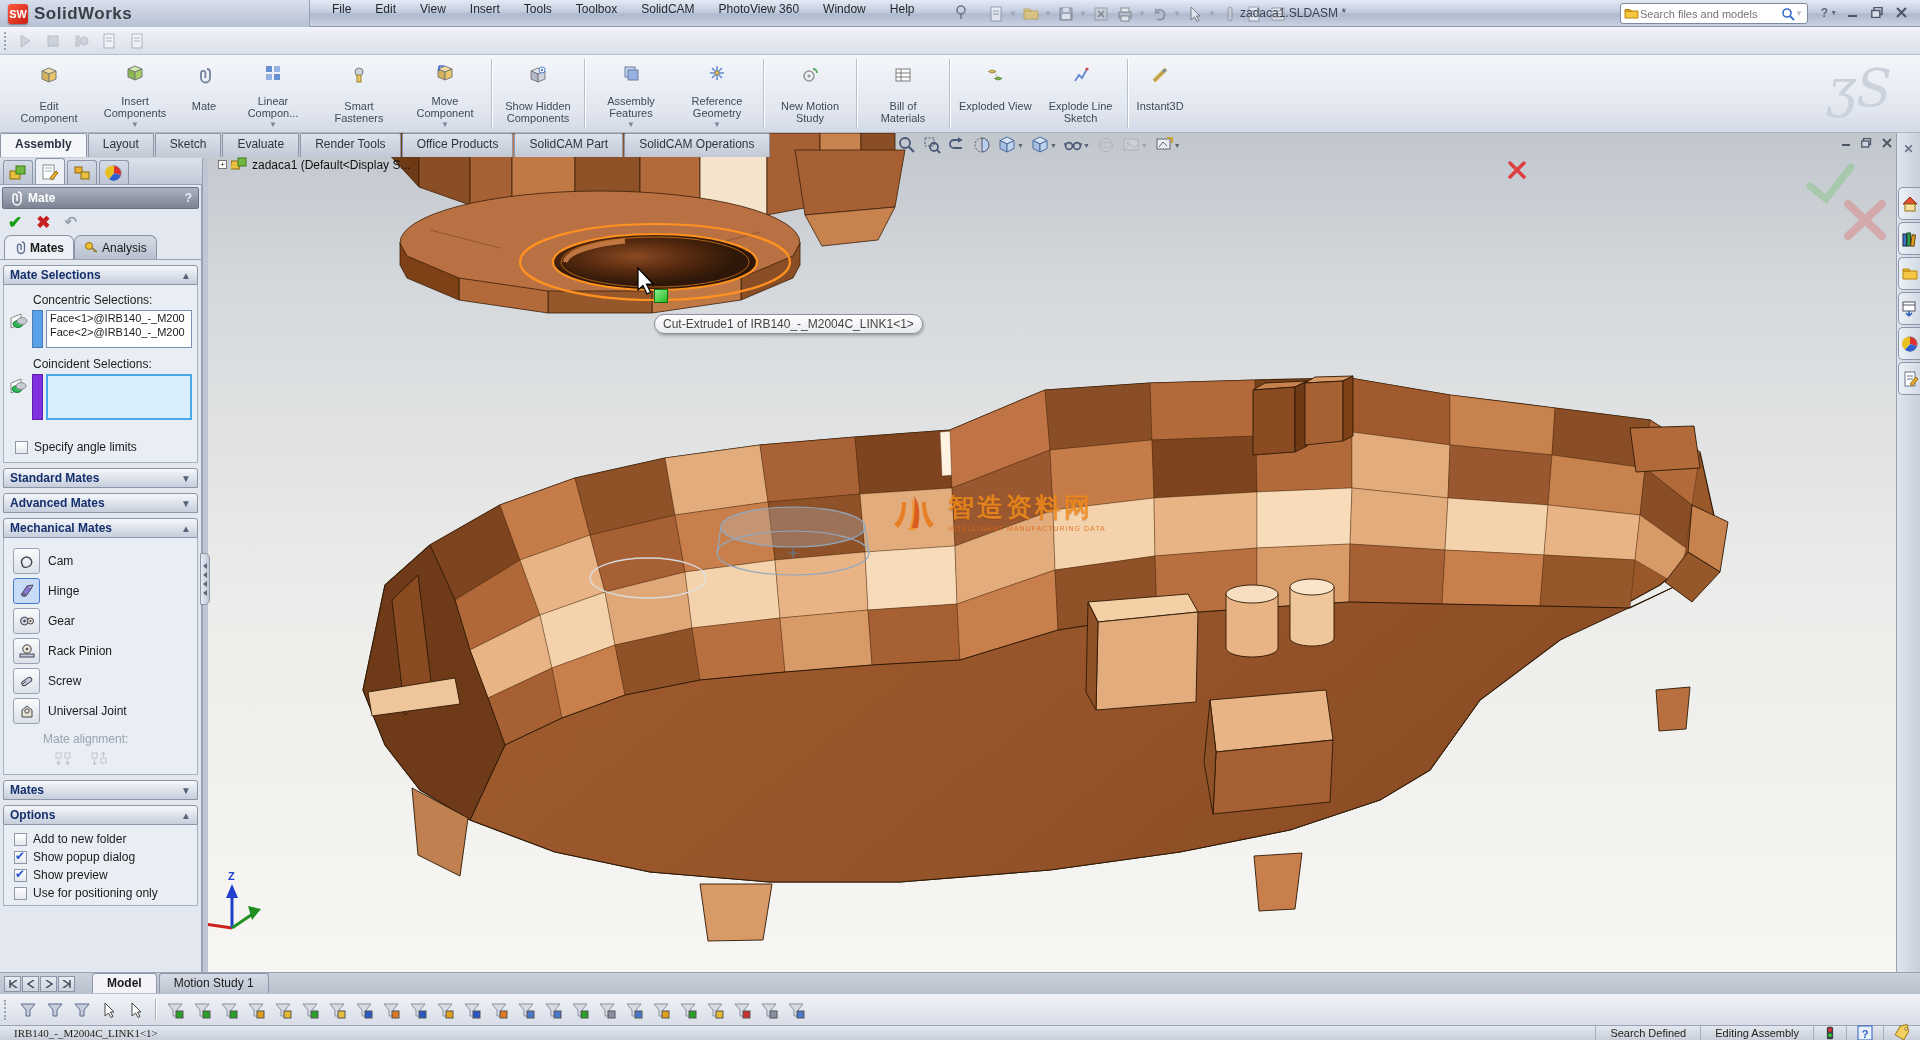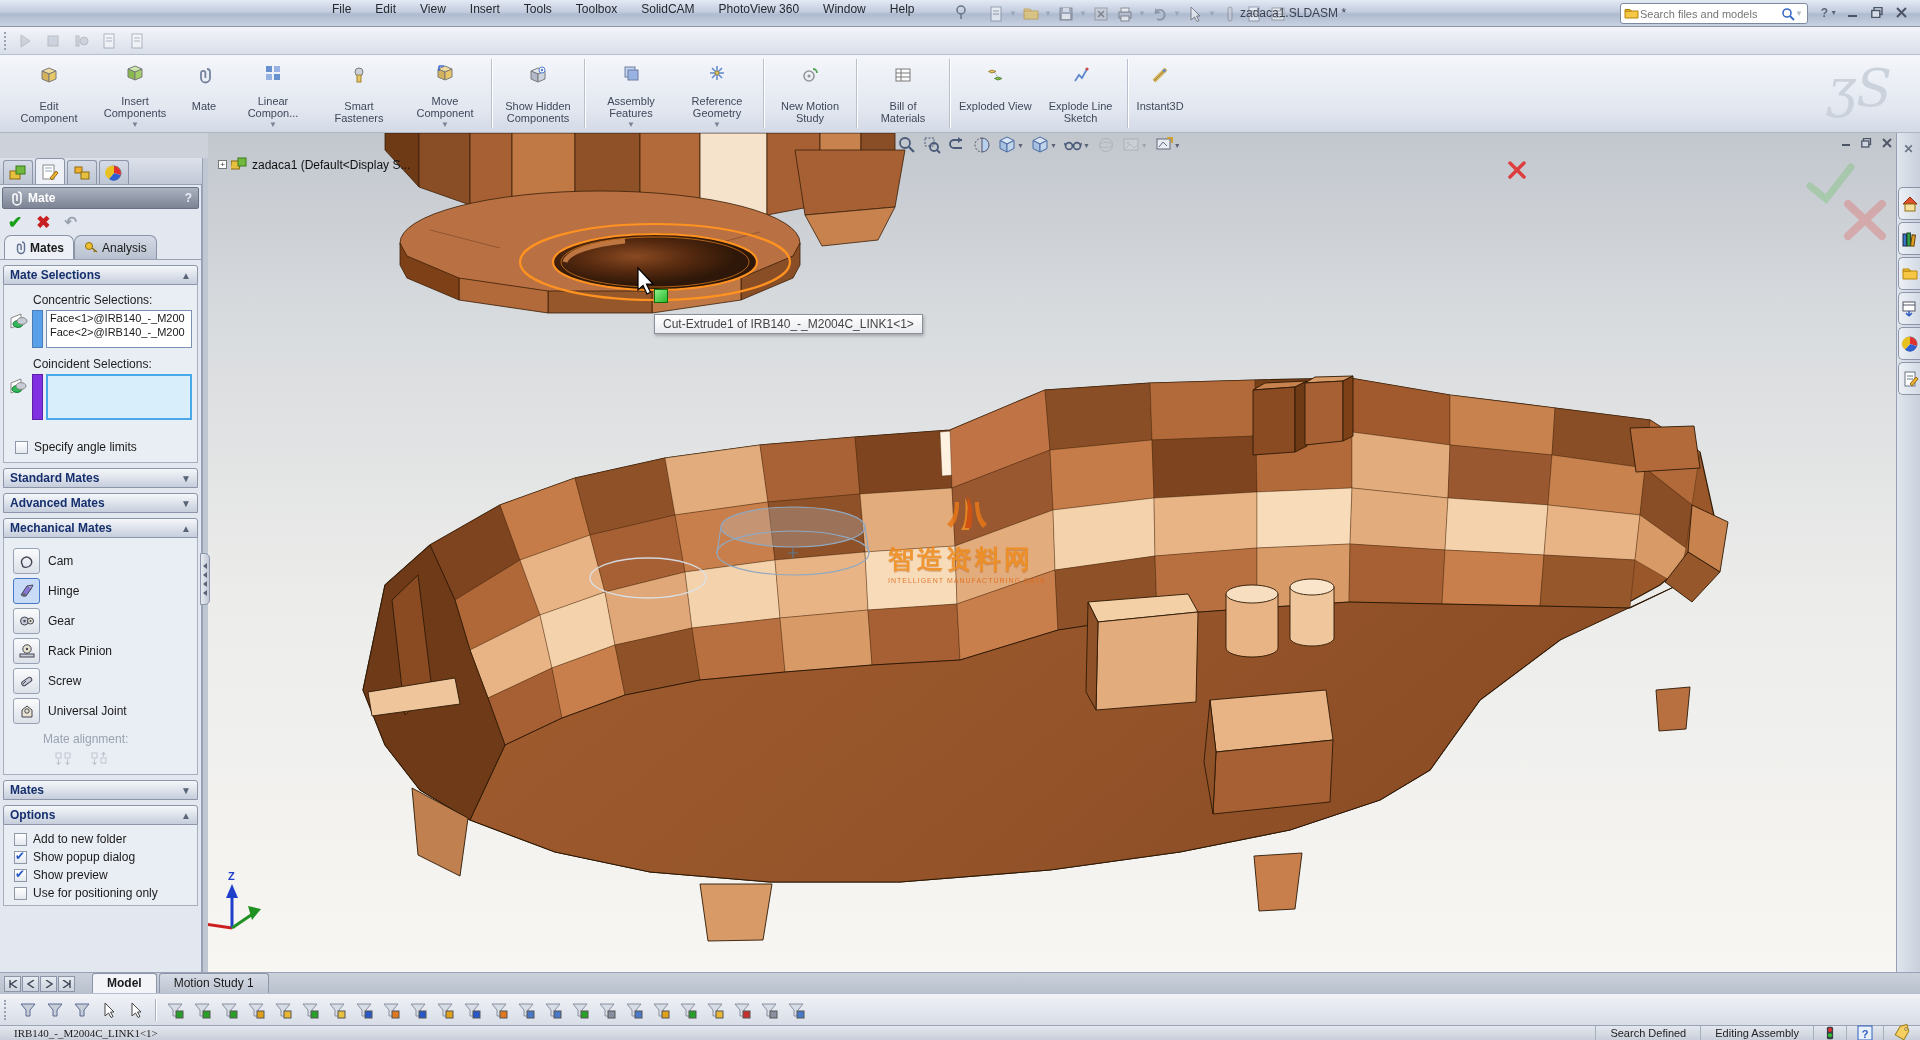--- a/index.html
+++ b/index.html
@@ -44,24 +44,24 @@
   .doc-wb{width:17px;height:15px;display:flex;align-items:center;justify-content:center;color:#4c5566;}
   
   #viewport{left:208px;top:0;width:1688px;height:839px;background:linear-gradient(180deg,#C2C7CE 0%,#D8DBDE 22%,#ECECEA 55%,#F7F6F3 100%);overflow:hidden;}
   #model{position:absolute;left:-6px;top:0;}
   #tree-flyout{left:10px;top:24px;display:flex;align-items:center;gap:4px;z-index:3;color:#111;}
   #tree-flyout .plusbox{width:9px;height:9px;border:1px solid #777;background:#fff;font-size:8px;line-height:7px;text-align:center;color:#333;}
   #hud{left:688px;top:2px;display:flex;align-items:center;gap:3px;z-index:3;}
   .hud-i{display:flex;align-items:center;height:20px;padding:1px 2px;border-radius:2px;}
   .hud-i.disabled{opacity:.35;}
   .hud-dd{font-size:7px;color:#5a6475;margin-left:1px;}
-  #tooltip{left:446px;top:181px;background:linear-gradient(180deg,#ffffff,#e9eaf0);border:1px solid #8a8f9b;border-radius:0;padding:2px 8px;font-size:12px;color:#444;z-index:4;box-shadow:1px 2px 3px rgba(0,0,0,.25);white-space:nowrap;}
+  #tooltip{left:446px;top:181px;background:linear-gradient(180deg,#ffffff,#e9eaf0);border:1px solid #8a8f9b;border-radius:10px;padding:2px 8px;font-size:12px;color:#444;z-index:4;box-shadow:1px 2px 3px rgba(0,0,0,.25);white-space:nowrap;}
   #handle{left:446px;top:156px;width:14px;height:14px;background:linear-gradient(135deg,#8cf08c,#28b828);border:1px solid #0e6e0e;z-index:4;}
   #cursor{left:424px;top:133px;z-index:9;}
-  #watermark{left:680px;top:355px;display:flex;align-items:center;gap:8px;opacity:.85;z-index:3;flex-direction:column;}
+  #watermark{left:680px;top:355px;display:flex;align-items:center;gap:8px;opacity:.85;z-index:3;}
   #wm-text .t1{font-size:26px;font-weight:bold;color:#EF8A1A;letter-spacing:3px;text-shadow:0 1px 1px rgba(120,40,0,.35);}
   #wm-text .t2{font-size:7px;color:#E06818;letter-spacing:1px;}
   #cancel-x{left:1300px;top:28px;z-index:4;}
   
   #panel-tabstrip{left:0;top:25px;width:208px;height:27px;background:linear-gradient(180deg,#DCE1EB,#C2C9D6);border-bottom:1px solid #98a2b4;display:flex;align-items:flex-end;padding-left:3px;gap:2px;z-index:5;}
   .ptab{width:30px;height:24px;border:1px solid #8c96a8;border-bottom:0;border-radius:3px 3px 0 0;background:linear-gradient(180deg,#D5DBE6,#BEC6D4);display:flex;align-items:center;justify-content:center;}
   .ptab.active{background:#EDF0F6;height:26px;}
   #propmgr{left:0;top:52px;width:202px;height:787px;background:#E2E7F0;border-right:1px solid #98a2b4;z-index:4;overflow:hidden;}
   #mate-titlebar{height:22px;margin:2px 2px 0;background:linear-gradient(180deg,#aab1bf,#7c8494);border:1px solid #6a7383;border-radius:2px;display:flex;align-items:center;color:#fff;font-weight:bold;padding:0 6px;gap:5px;}
   #mate-titlebar .q{margin-left:auto;color:#e8ecf4;font-weight:bold;}
@@ -114,20 +114,24 @@
   #status-right{margin-left:auto;display:flex;align-items:center;height:15px;}
   .st-item{padding:0 14px;border-left:1px solid #a8b0bd;height:15px;line-height:15px;}
   .st-ico{padding:0 9px;border-left:1px solid #a8b0bd;height:15px;display:flex;align-items:center;}
 </style>
 </head>
 <body>
 
 <div id="app">
 
   <div id="titlebar" class="abs">
+    <div id="logo" class="abs">
+      <span class="sw-cube">SW</span>
+      <span class="sw-text">SolidWorks</span>
+    </div>
     <div id="menubar" class="abs">
         <span class="menu-item">File</span>
         <span class="menu-item">Edit</span>
         <span class="menu-item">View</span>
         <span class="menu-item">Insert</span>
         <span class="menu-item">Tools</span>
         <span class="menu-item">Toolbox</span>
         <span class="menu-item">SolidCAM</span>
         <span class="menu-item">PhotoView 360</span>
         <span class="menu-item">Window</span>
@@ -434,20 +438,30 @@
             <polygon points="15,3 11,4 14,7" fill="#4878C8"></polygon>
           </svg>
         </div>
         <div class="cm-lbl">Instant3D</div>
       </div>
     </div>
   <div id="ghost-logo" class="abs">ʒS</div>
 
   <div id="content" class="abs">
 
+    <div id="cm-tabs" class="abs">
+        <span class="cm-tab active">Assembly</span>
+        <span class="cm-tab">Layout</span>
+        <span class="cm-tab">Sketch</span>
+        <span class="cm-tab">Evaluate</span>
+        <span class="cm-tab">Render Tools</span>
+        <span class="cm-tab">Office Products</span>
+        <span class="cm-tab">SolidCAM Part</span>
+        <span class="cm-tab">SolidCAM Operations</span>
+      </div>
     <div id="doc-winbtns" class="abs">
       <span class="doc-wb">
           <svg width="9" height="9">
             <line x1="0" y1="7" x2="8" y2="7" stroke="#4c5566" stroke-width="2"></line>
           </svg>
         </span>
       <span class="doc-wb">
           <svg width="11" height="10">
             <rect x="2.5" y="0.5" width="7" height="6" fill="none" stroke="#4c5566" stroke-width="1.3"></rect>
             <rect x="0.8" y="3" width="7" height="6" fill="#cfd6e2" stroke="#4c5566" stroke-width="1.3"></rect>

